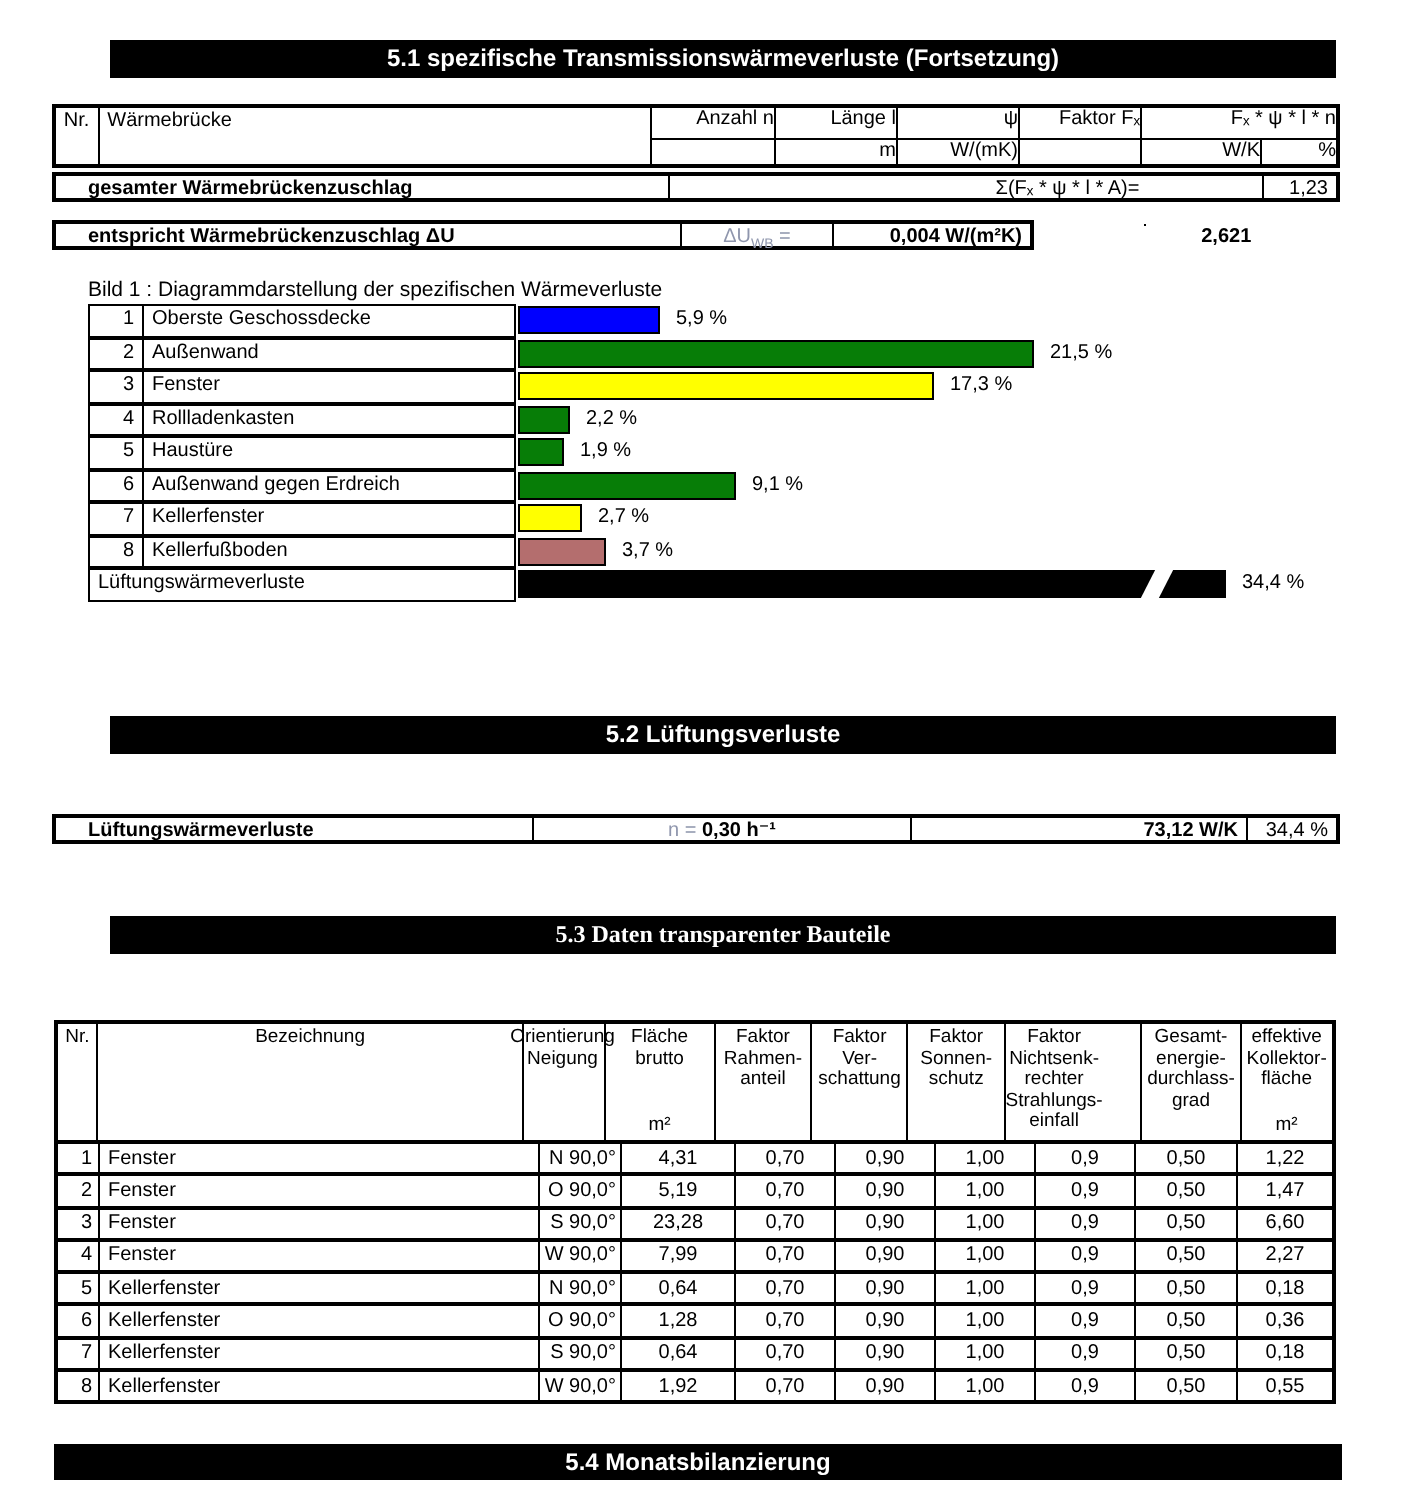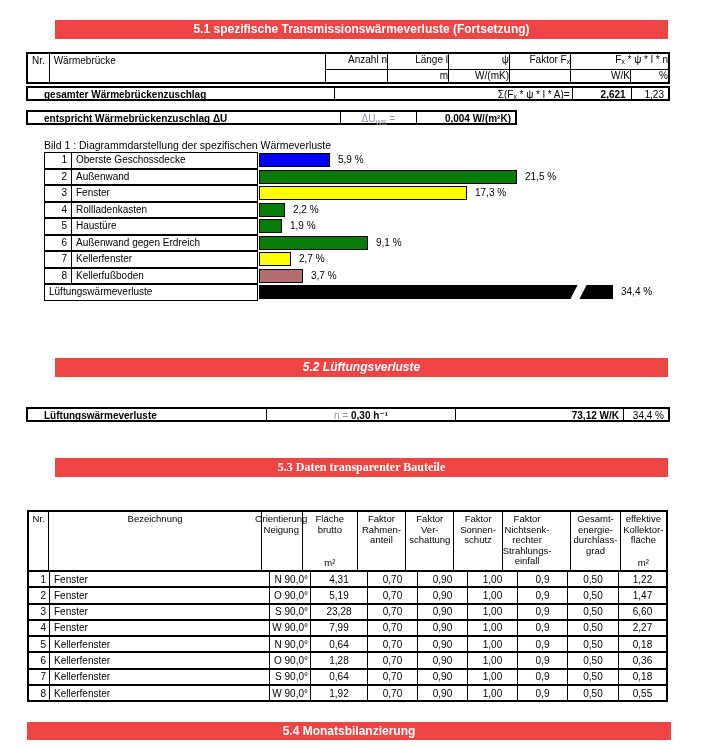--- a/index.html
+++ b/index.html
@@ -1,18 +1,18 @@
 <!DOCTYPE html>
 <html><head>
 <meta charset="utf-8">
 <style>
   html,body{margin:0;padding:0;background:#ffffff;}
   .page{position:relative;width:707px;height:749px;background:#fff;
         font-family:"Liberation Sans","DejaVu Sans",sans-serif;color:#000;overflow:hidden;}
-  .banner{position:absolute;background:#ef4444;color:#fff;font-weight:bold;
+  .banner{position:absolute;background:#000000;color:#fff;font-weight:bold;
           font-size:12px;text-align:center;height:19px;line-height:19px;}
   sub{font-size:7px;}
   .mut{color:#8f96ad;}
   .b{font-weight:bold;}
 
   
   .t1h{position:absolute;left:26px;top:52px;width:644px;height:32px;
        border:2px solid #000;box-sizing:border-box;display:flex;font-size:10px;}
   .t1h .c{border-left:1px solid #000;box-sizing:border-box;}
   .t1h .c:first-child{border-left:none;}
@@ -95,21 +95,21 @@
         <div class="gb w-fak"></div>
         <div class="gb w-wk">W/K</div>
         <div class="gb w-pct">%</div>
       </div>
     </div>
   </div>
 
   <div class="rowbox" style="left:26px;top:86px;width:644px;height:15px;">
     <div class="rc b" style="width:300px;padding-left:4px;">gesamter Wärmebrückenzuschlag</div>
     <div class="rc" style="width:242px;text-align:right;padding-right:2px;">Σ(Fₓ * ψ * l * A)=</div>
-    <div class="rc b" style="width:60px;text-align:right;padding-right:5px;">2,621</div>
+    <div class="rc b" style="width:60px;text-align:right;padding-right:5px;margin-top:24px;">2,621</div>
     <div class="rc" style="width:38px;text-align:right;padding-right:4px;">1,23</div>
   </div>
 
   <div class="rowbox" style="left:26px;top:110px;width:491px;height:15px;">
     <div class="rc b" style="width:300px;padding-left:4px;">entspricht Wärmebrückenzuschlag  ΔU</div>
     <div class="rc mut" style="width:76px;text-align:center;">
       <span>ΔU</span><sub>WB</sub><span> =</span>
     </div>
     <div class="rc b" style="flex:1;text-align:right;padding-right:4px;">0,004 W/(m²K)</div>
   </div>
@@ -165,21 +165,21 @@
       <div class="cbar" style="width: 44px; background: rgb(180, 110, 110); border: 1px solid rgb(0, 0, 0);"></div>
       <div class="cpct" style="left: 267px;">3,7 %</div>
     </div>
     <div class="crow full">
       <div class="cname">Lüftungswärmeverluste</div>
       <div class="cbar broken" style="width: 354px; background: rgb(0, 0, 0);"></div>
       <div class="cpct" style="left: 577px;">34,4 %</div>
     </div>
   </div>
 
-  <div class="banner" style="left:55px;top:358px;width:613px;font-style:italic;">
+  <div class="banner" style="left:55px;top:358px;width:613px;">
     <span>5.2 Lüftungsverluste</span>
   </div>
 
   <div class="rowbox" style="left:26px;top:407px;width:644px;height:15px;">
     <div class="rc b" style="width:226px;padding-left:4px;">Lüftungswärmeverluste</div>
     <div class="rc" style="width:189px;text-align:center;">
       <span class="mut">n =</span>
       <span class="b">0,30 h⁻¹</span>
     </div>
     <div class="rc b" style="width:168px;text-align:right;padding-right:4px;">73,12 W/K</div>

